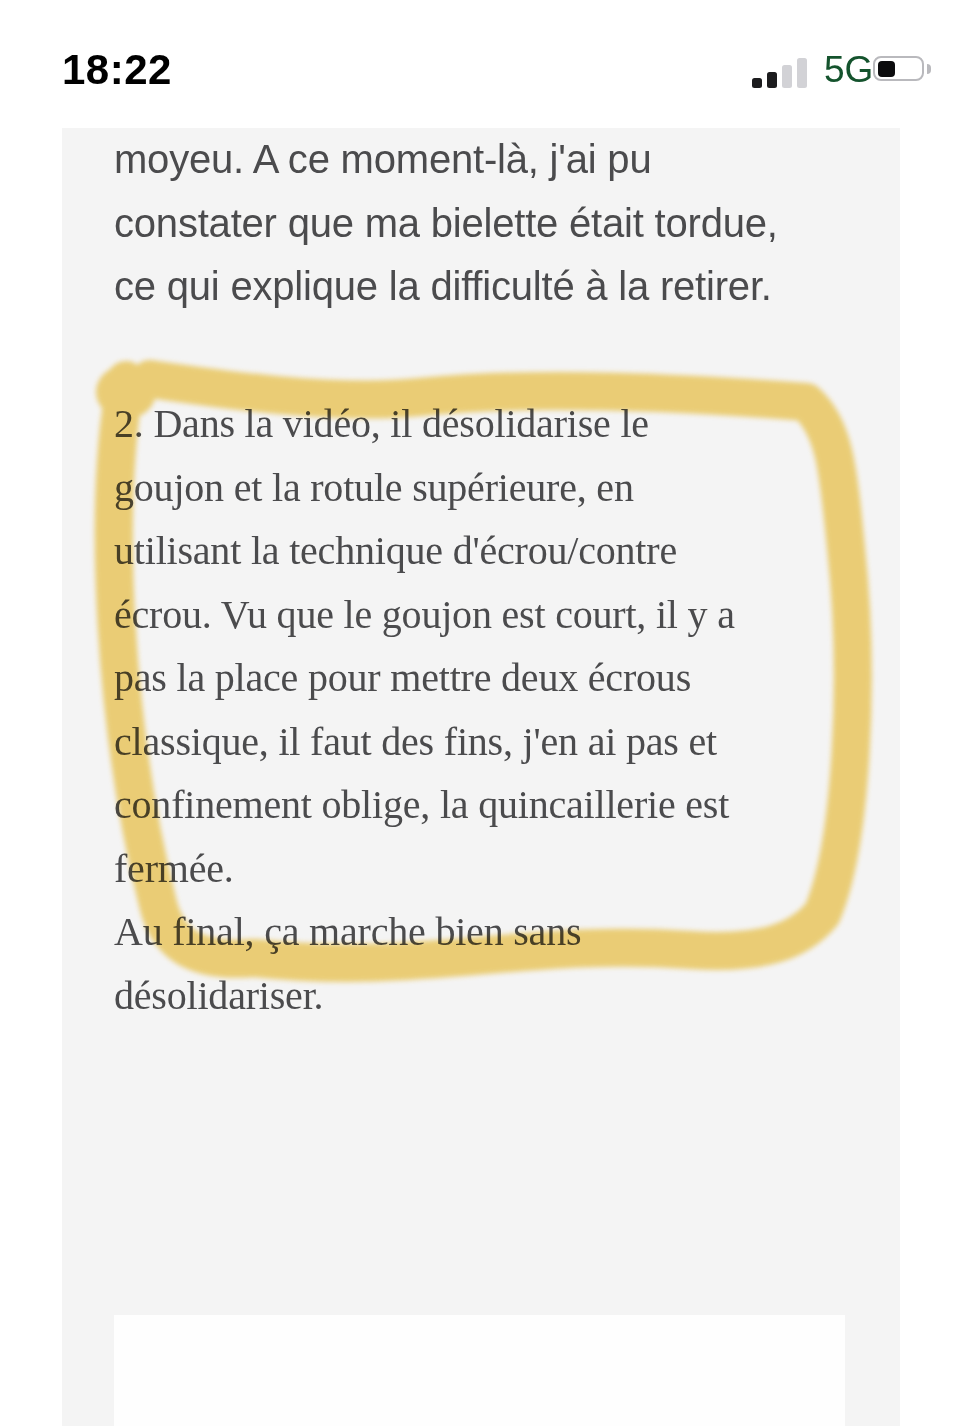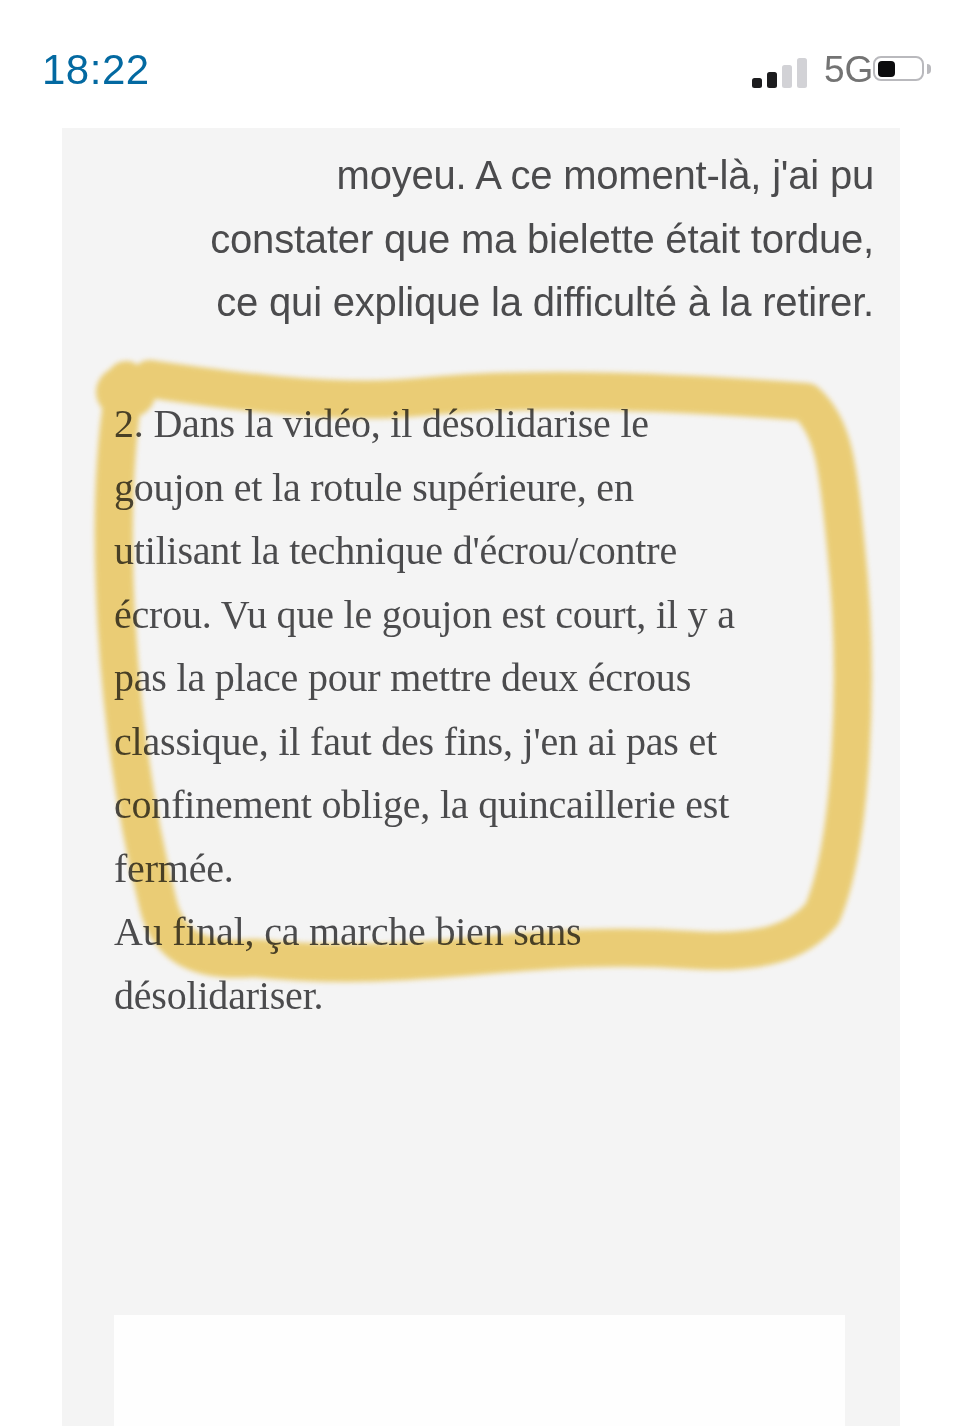--- a/index.html
+++ b/index.html
@@ -6,27 +6,27 @@
   .page{
     position:relative;
     width:960px;height:1426px;
     background:#ffffff;
     overflow:hidden;
     font-family:"Liberation Sans", sans-serif;
   }
   
   .statusbar{position:absolute;left:0;top:0;width:960px;height:128px;background:#ffffff;}
   .time{
-    position:absolute;left:42px;top:46px;
-    font-size:42px;font-weight:normal;letter-spacing:.5px;color:#0369a1;
+    position:absolute;left:62px;top:46px;
+    font-size:42px;font-weight:bold;letter-spacing:.5px;color:#000000;
   }
   .sig{position:absolute;left:752px;top:56px;width:64px;height:32px;}
   .net{
     position:absolute;left:824px;top:49px;
-    font-size:37px;font-weight:normal;color:#737373;
+    font-size:37px;font-weight:normal;color:#14532d;
   }
   .battery{position:absolute;left:873px;top:56px;width:60px;height:27px;}
   .batt-shell{
     position:absolute;left:0;top:0;width:47px;height:21px;
     border:2.5px solid #b9b9bd;border-radius:8px;background:transparent;
   }
   .batt-fill{
     position:absolute;left:5px;top:5px;width:17px;height:16px;
     border-radius:4px;background:#0b0b0d;
   }
@@ -37,21 +37,21 @@
   
   .content{
     position:absolute;left:62px;top:128px;width:838px;height:1298px;
     background:#f4f4f4;overflow:hidden;
   }
   .para{
     position:absolute;left:52px;width:760px;
     font-size:40px;line-height:63.5px;letter-spacing:-0.2px;
     color:#4b4b4d;white-space:pre;
   }
-  .p1{top:16px;text-align:right;}
+  .p1{top:0;}
   .p2{top:264px;font-family:Liberation Serif, serif;}
   .p3{top:1005px;}
   .img-block{
     position:absolute;left:52px;top:1187px;width:731px;height:300px;
     background:#fefefe;
   }
   
   .highlight{
     position:absolute;left:0;top:0;width:960px;height:1426px;
     mix-blend-mode:multiply;pointer-events:none;

